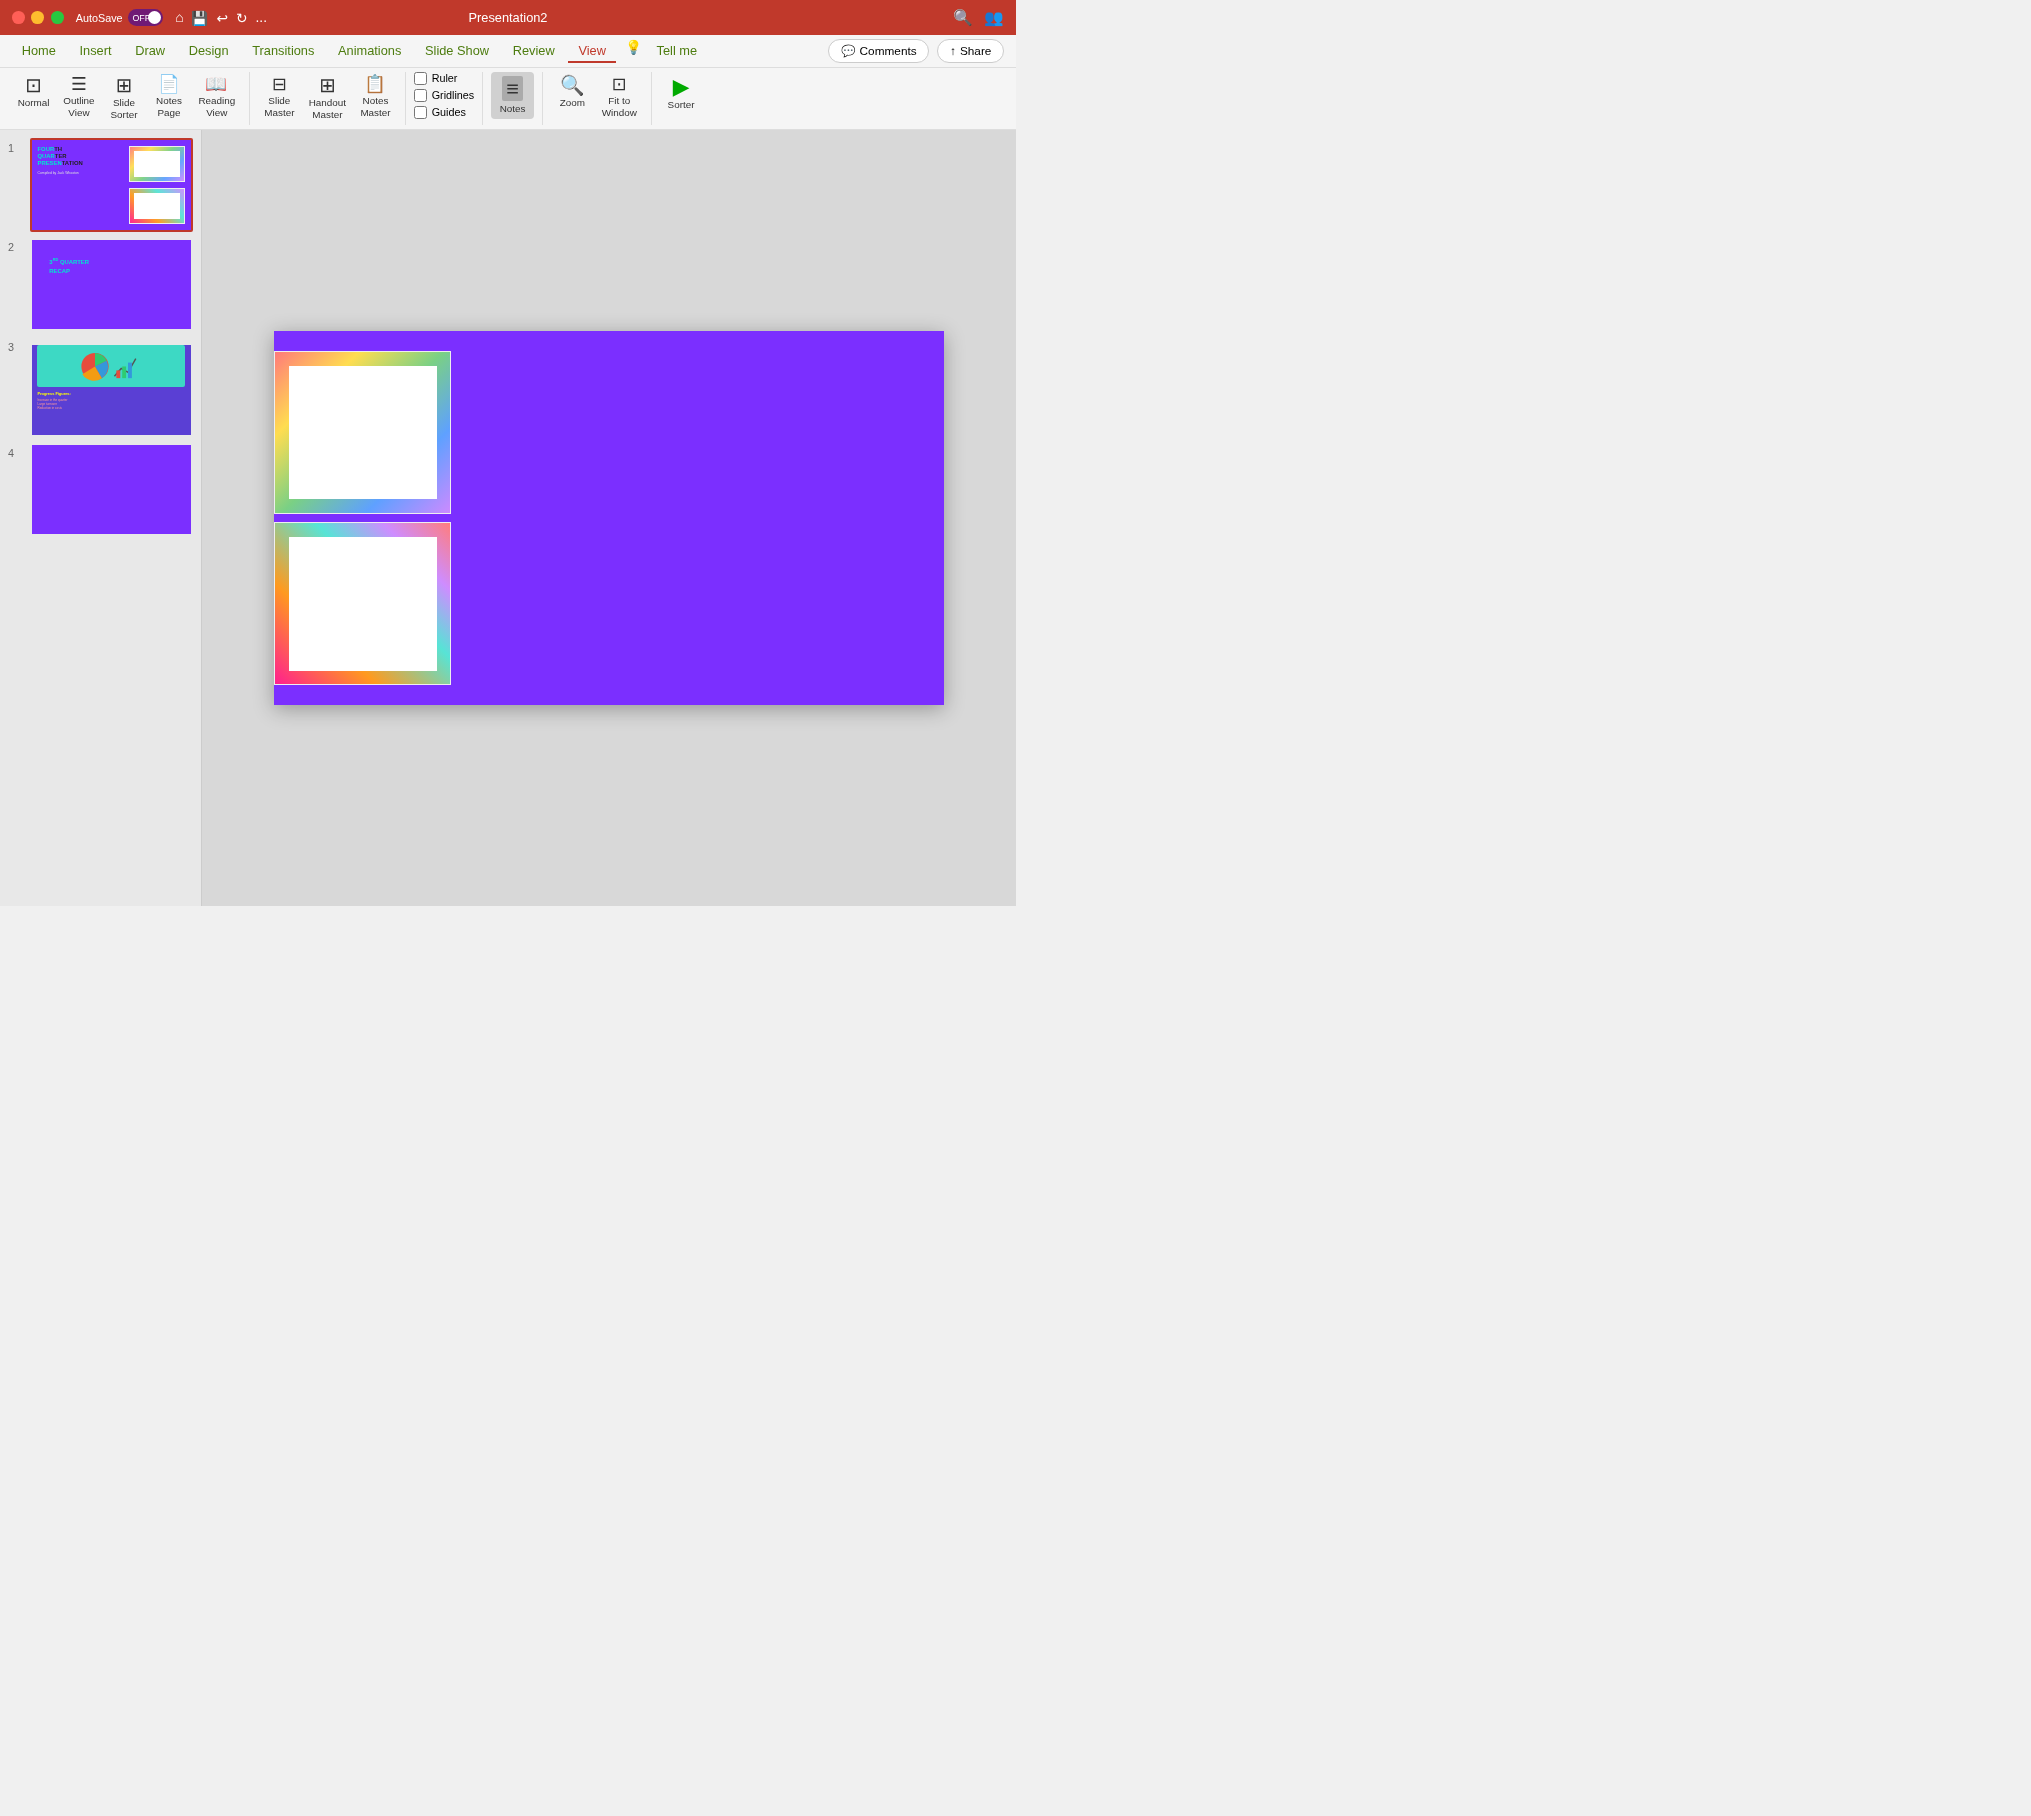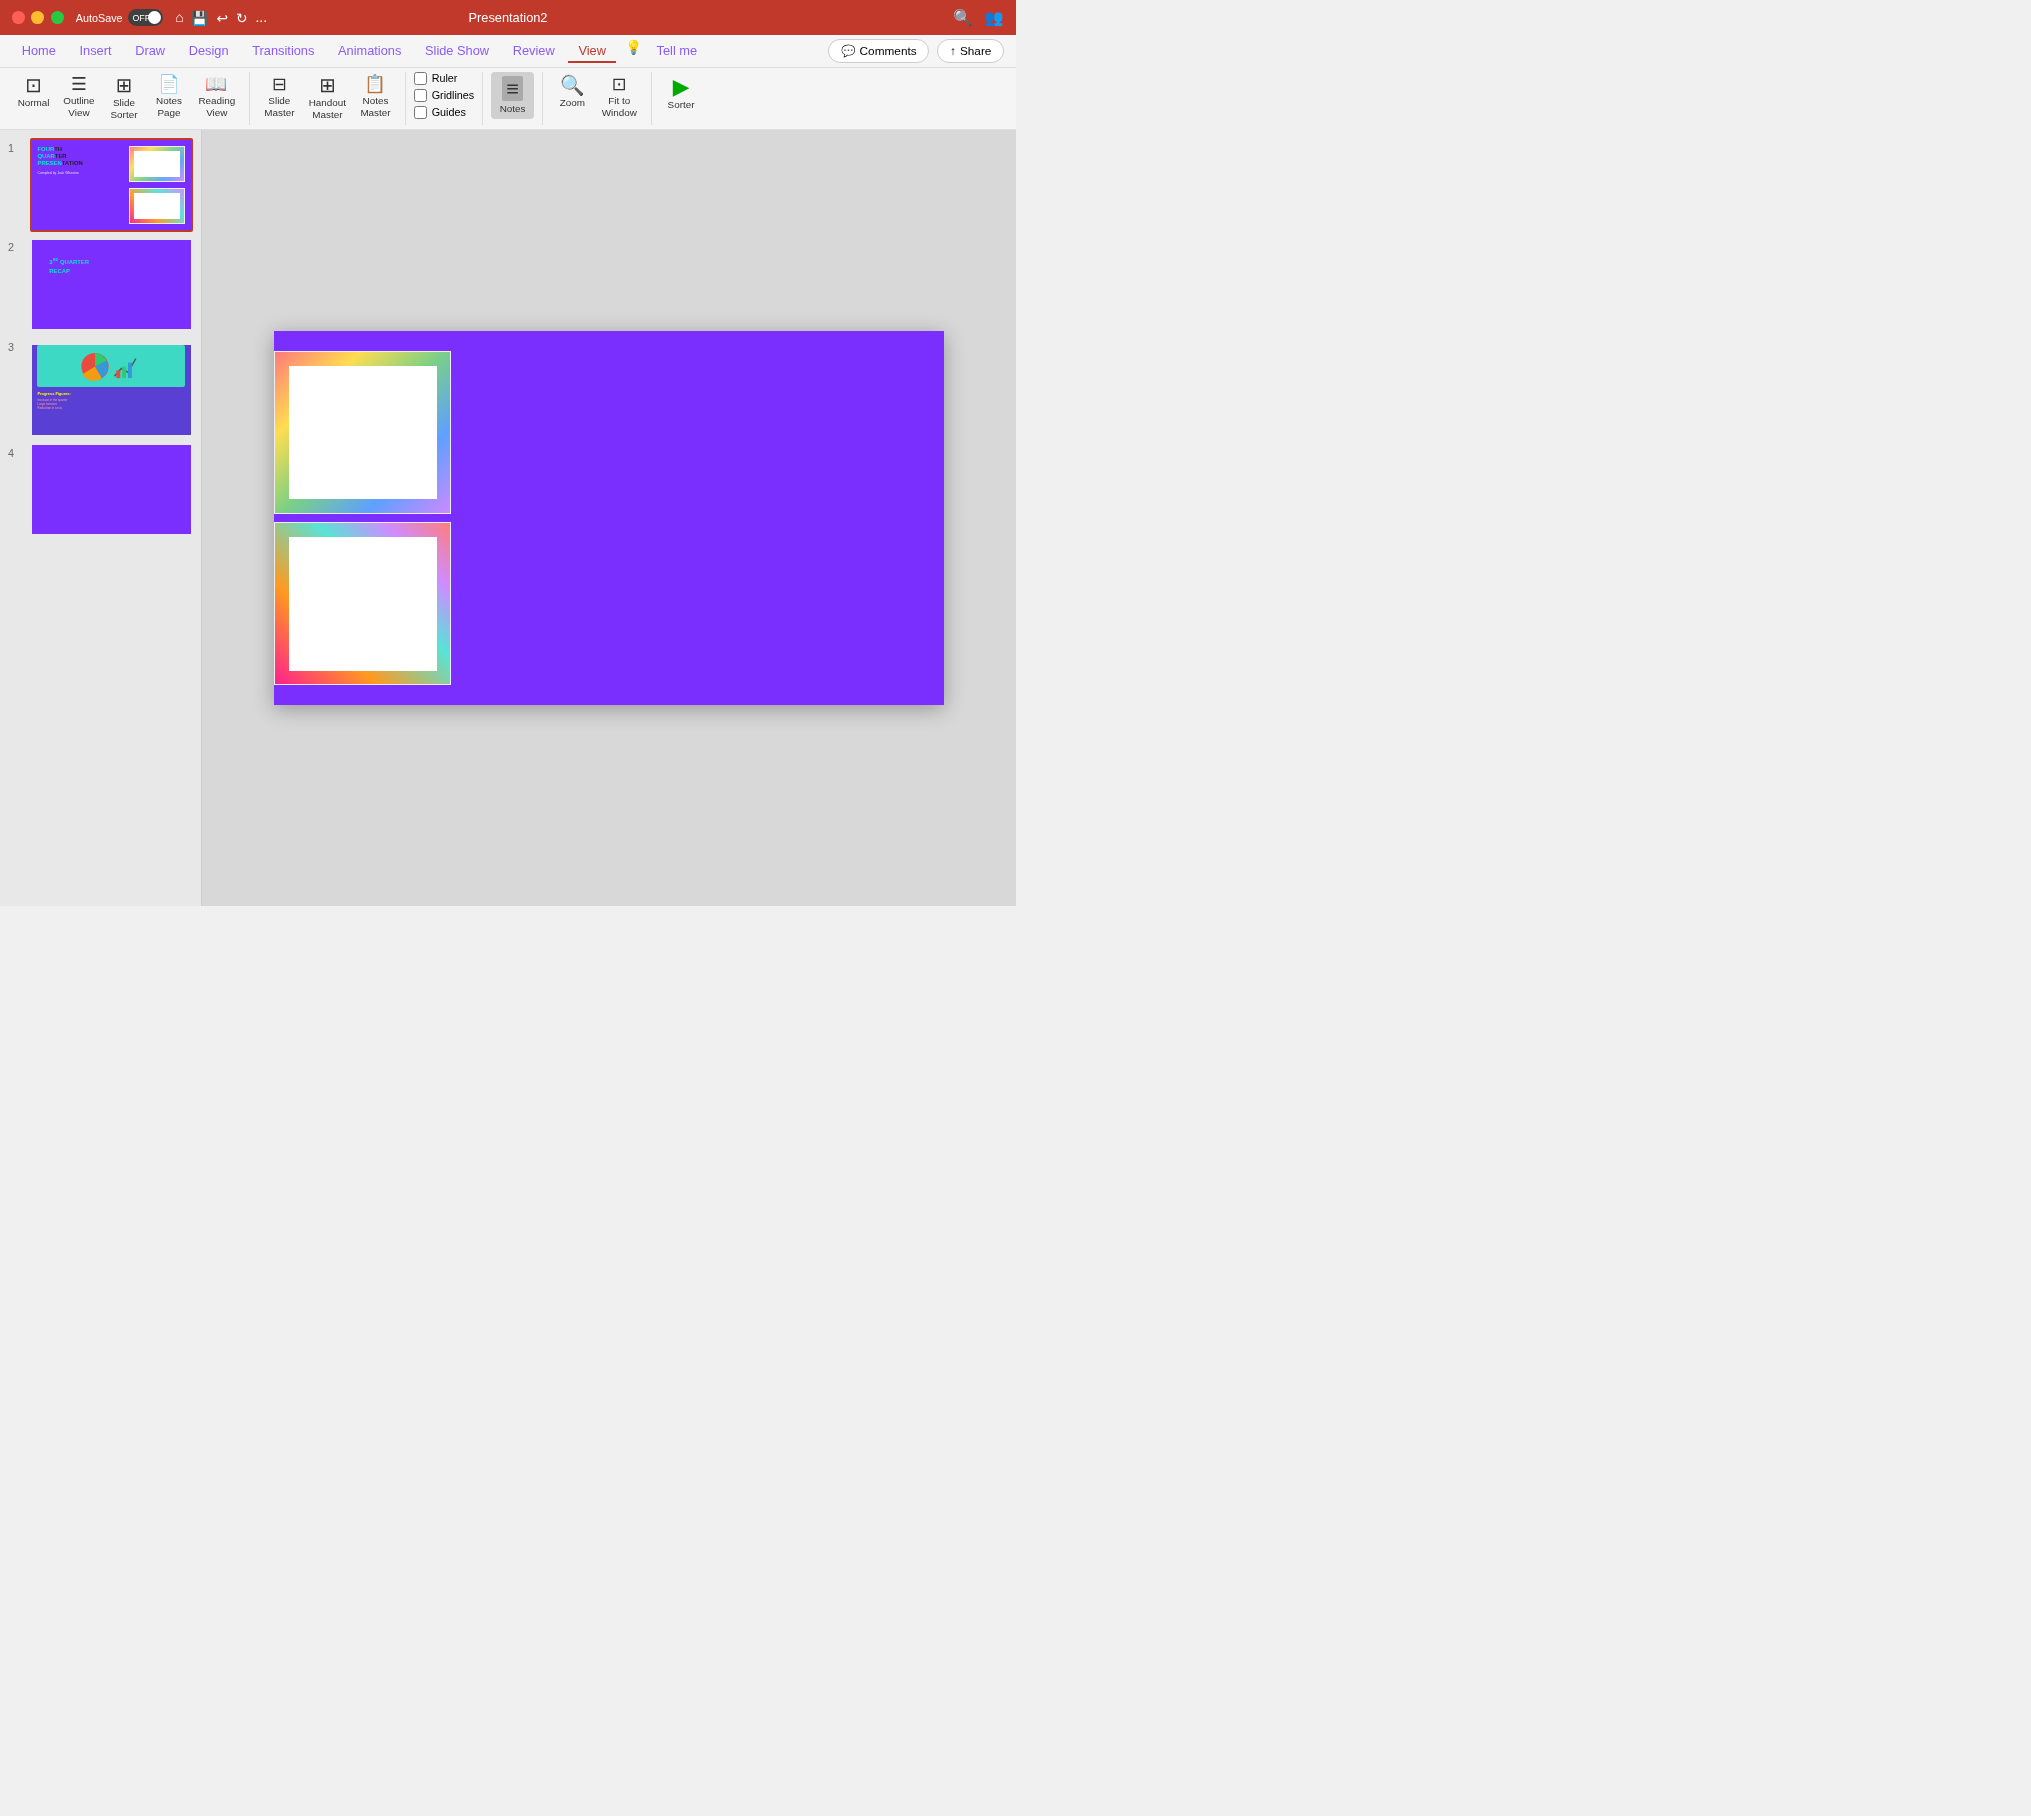--- a/index.html
+++ b/index.html
@@ -14,40 +14,40 @@
       padding: 0 11.8px;
       position: relative;
     }
     .window-controls { display: flex; gap: 6.9px; align-items: center; }
     .win-btn { width: 12.8px; height: 12.8px; border-radius: 50%; border: none; cursor: pointer; }
     .win-btn.close { background: #ff5f57; }
     .win-btn.minimize { background: #febc2e; }
     .win-btn.maximize { background: #28c840; }
     .autosave-area { display: flex; align-items: center; gap: 5.9px; margin-left: 11.8px; }
     .autosave-label { color: white; font-size: 10.8px; }
-    .toggle-off { background: #404040; border-radius: 9.9px; width: 35px; height: 17.7px; position: relative; display: flex; align-items: center; padding: 2px; }
+    .toggle-off { background: #701a75; border-radius: 9.9px; width: 35px; height: 17.7px; position: relative; display: flex; align-items: center; padding: 2px; }
     .toggle-knob { width: 13.8px; height: 13.8px; background: white; border-radius: 50%; margin-left: auto; }
     .toggle-text { color: white; font-size: 8.9px; position: absolute; left: 3.9px; }
     .title-bar-icons { display: flex; gap: 7.9px; margin-left: 11.8px; color: white; font-size: 15.8px; }
     .title-bar-icons span { cursor: pointer; color: white; font-size: 13.8px; }
     .window-title { position: absolute; left: 50%; transform: translateX(-50%); color: white; font-size: 12.8px; font-weight: 500; }
     .title-bar-right { margin-left: auto; display: flex; gap: 11.8px; align-items: center; }
     .title-bar-right span { color: white; font-size: 15.8px; cursor: pointer; }
 
     
     .menu-bar {
       background: #f5f5f5;
       height: 33px;
       display: flex;
       align-items: center;
       padding: 0 11.8px;
       border-bottom: 1px solid #ddd;
     }
     .menu-items { display: flex; gap: 3.9px; }
-    .menu-item { padding: 3.9px 9.9px; font-size: 12.8px; cursor: pointer; border-radius: 3.9px; color: #8b5cf6; }
+    .menu-item { padding: 3.9px 9.9px; font-size: 12.8px; cursor: pointer; border-radius: 3.9px; color: #4d7c0f; }
     .menu-item.active { color: #c0392b; border-bottom: 2px solid #c0392b; border-radius: 0; }
     .menu-bar-right { margin-left: auto; display: flex; gap: 7.9px; }
     .menu-btn { padding: 3.9px 11.8px; border-radius: 15.8px; border: 1px solid #ccc; background: white; font-size: 11.8px; cursor: pointer; display: flex; align-items: center; gap: 3.9px; }
     .menu-btn.comments { background: white; }
     .menu-btn.share { background: white; }
 
     
     .ribbon {
       background: #f5f5f5;
       border-bottom: 1px solid #ddd;

